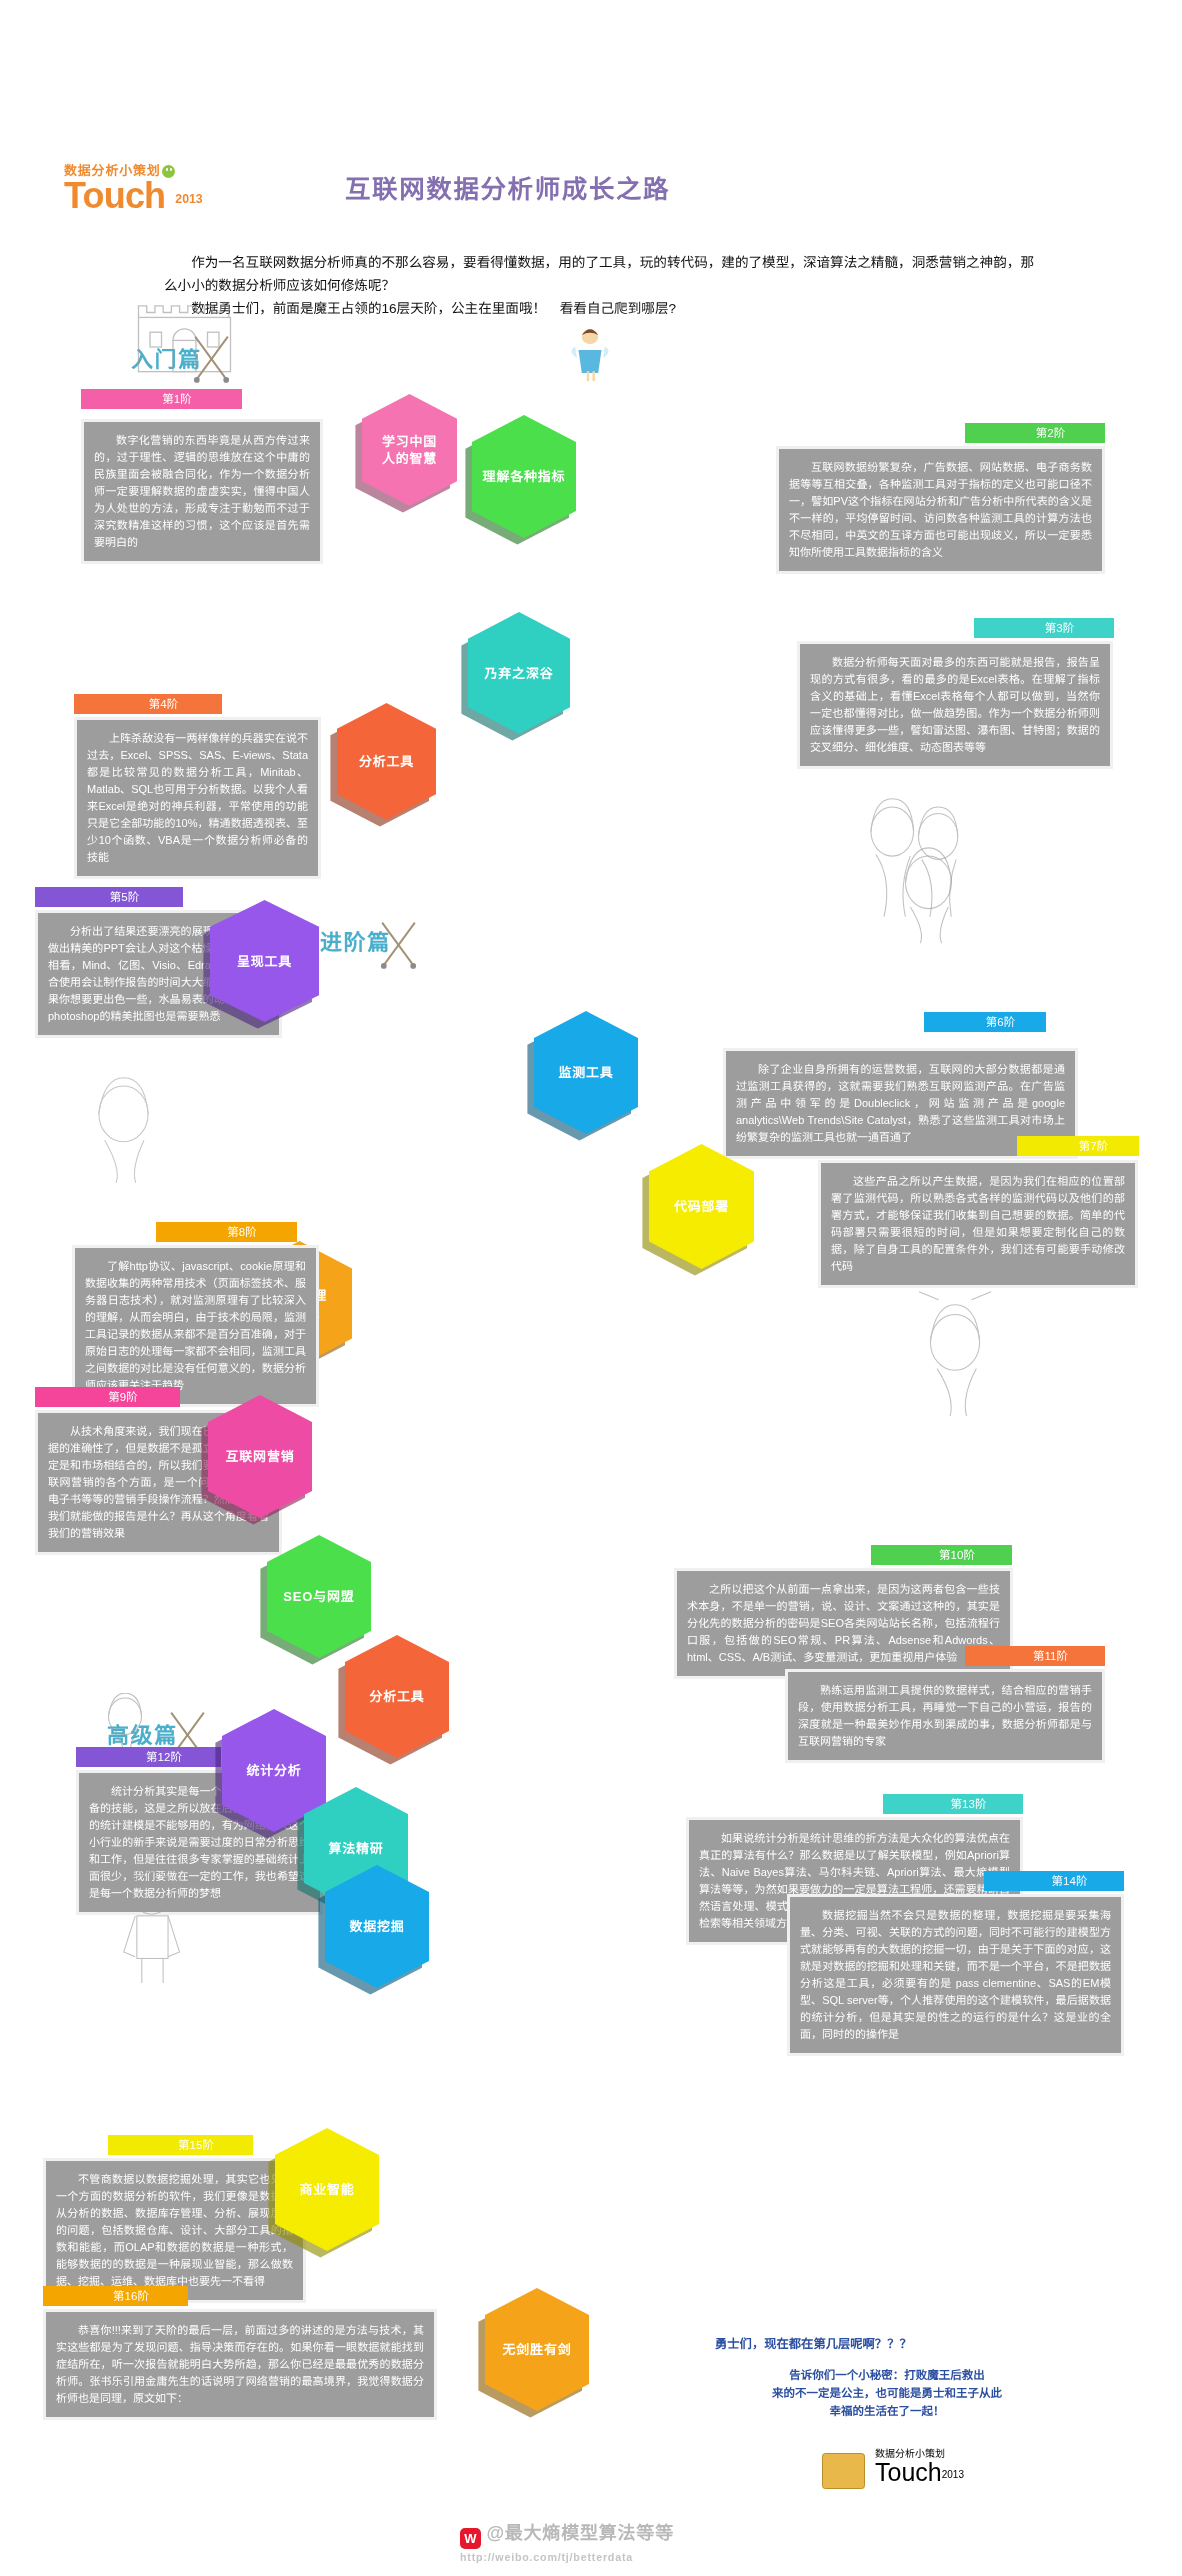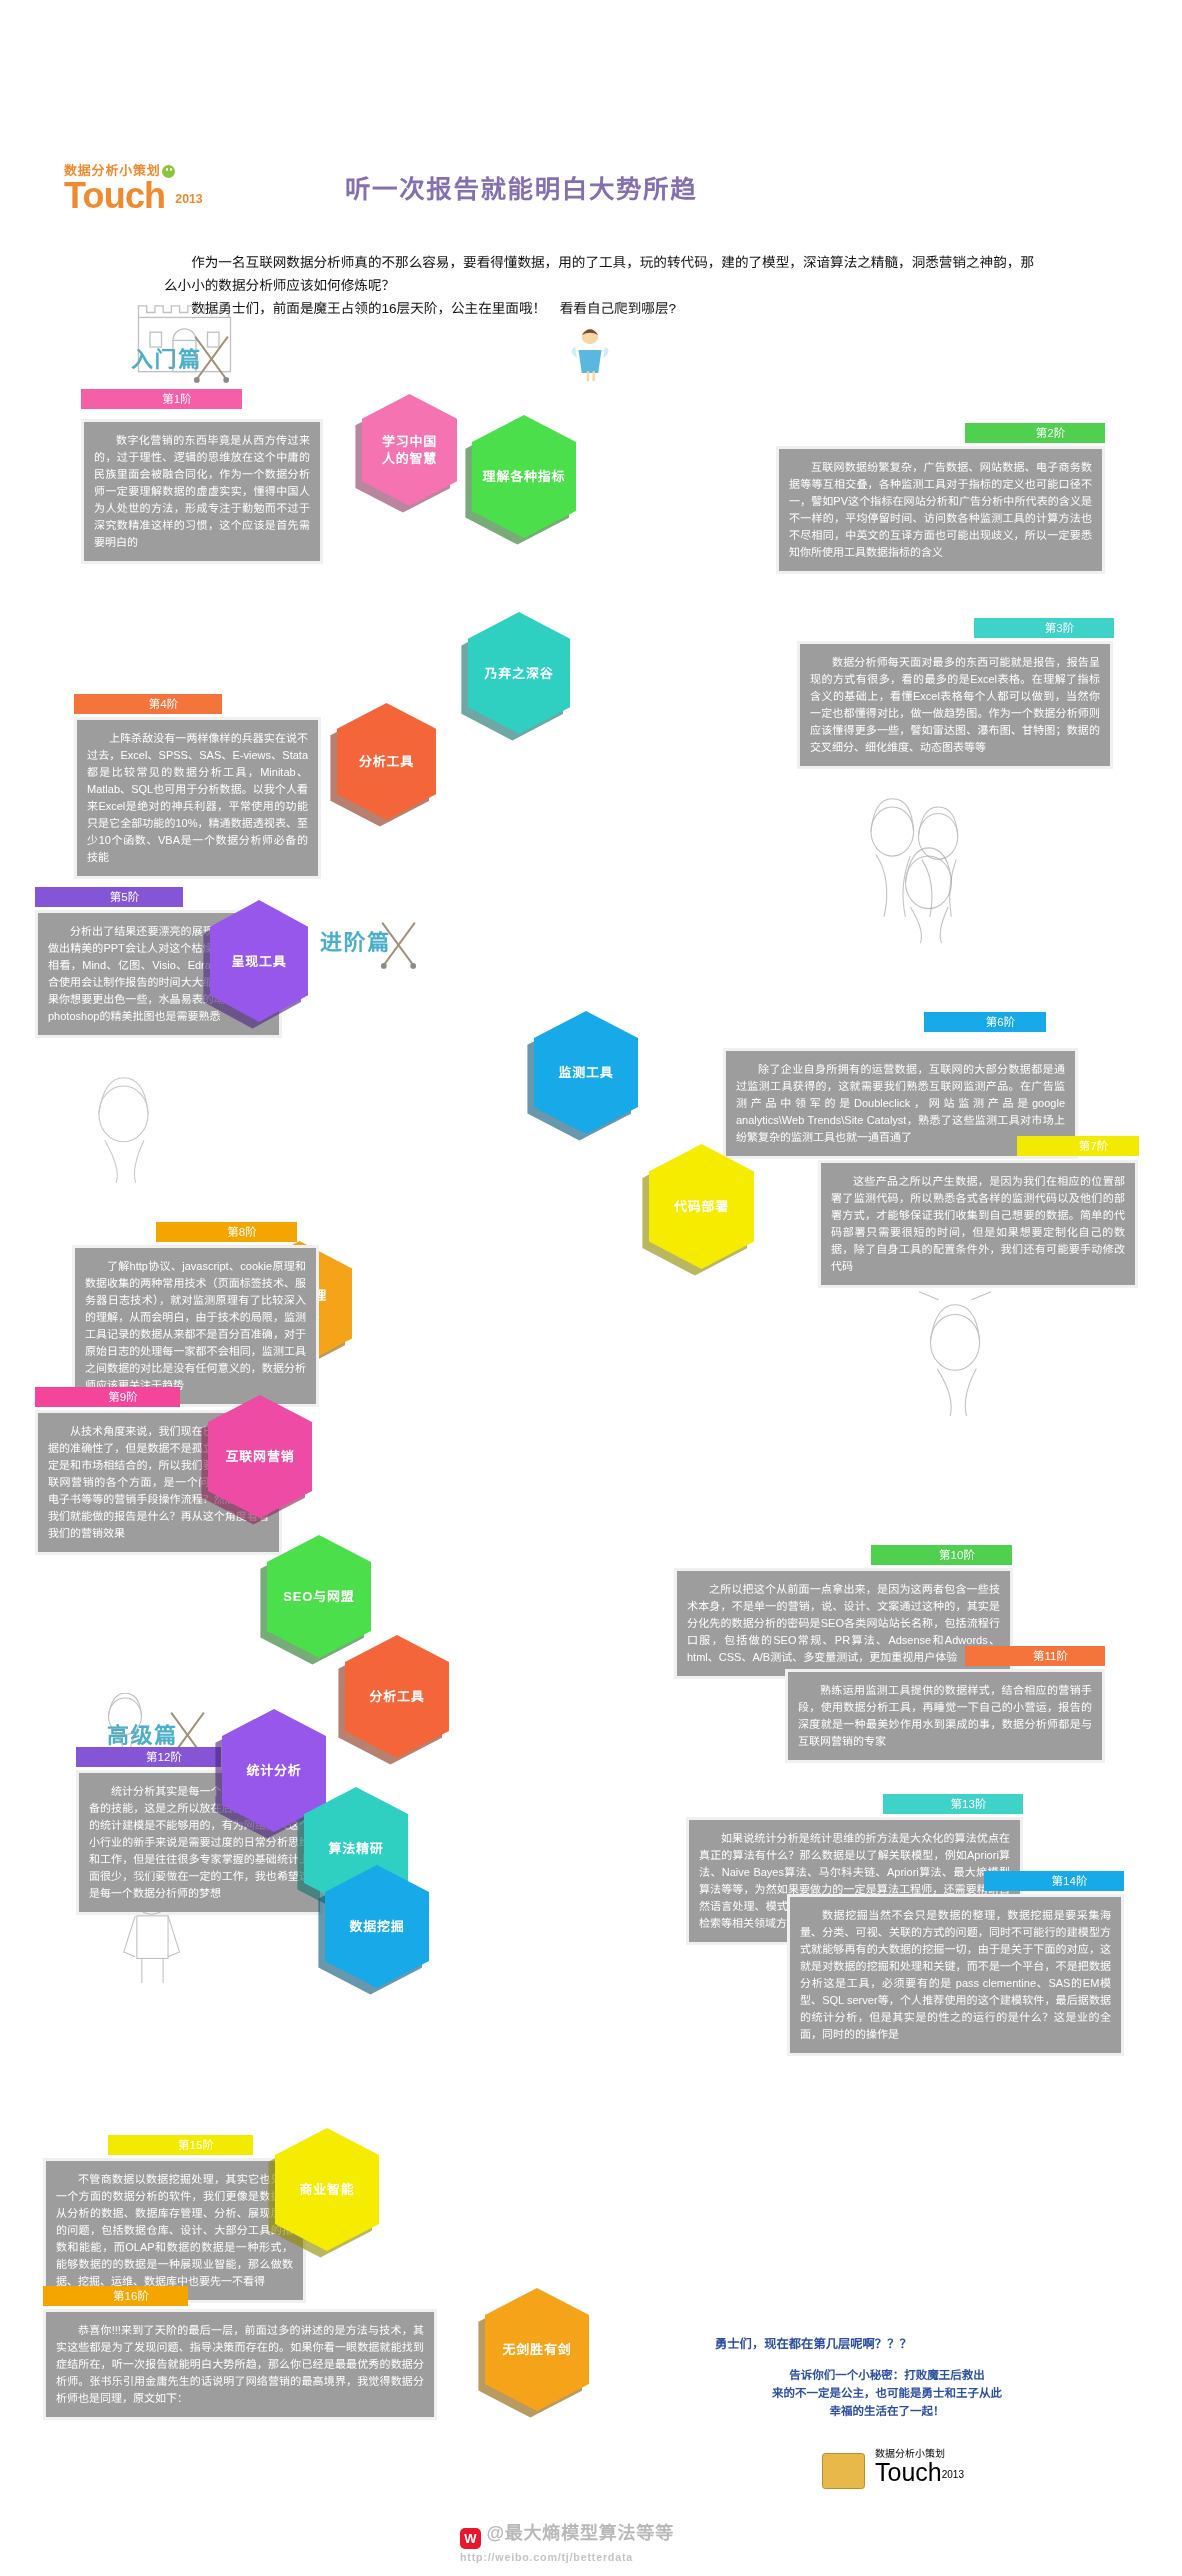--- a/index.html
+++ b/index.html
@@ -133,21 +133,21 @@
 
 <div class="abs" id="brand">
   <div>
     <span class="brand-cn">数据分析小策划</span><span class="smiley"></span>
   </div>
   <div>
     <span class="brand-touch">Touch</span><span class="brand-year">2013</span>
   </div>
 </div>
 
-<div class="abs" id="page-title">听一次报告就能明白大势所趋</div>
+<div class="abs" id="page-title">互联网数据分析师成长之路</div>
 
 <div class="abs" id="intro">
   <p>作为一名互联网数据分析师真的不那么容易，要看得懂数据，用的了工具，玩的转代码，建的了模型，深谙算法之精髓，洞悉营销之神韵，那么小小的数据分析师应该如何修炼呢？</p>
   <p>数据勇士们，前面是魔王占领的16层天阶，公主在里面哦！　看看自己爬到哪层?</p>
 </div>
 
 <div class="abs section-title" style="left:131px; top:341px;">入门篇</div>
 <svg class="abs swords" style="left:187px; top:333px;" viewBox="0 0 60 64">
   <g stroke="#a39175" stroke-width="2.4" fill="none">
     <line x1="10" y1="4" x2="48" y2="56"></line>
@@ -235,21 +235,21 @@
       <path d="M78 82 q-14 36 -6 74"></path>
     <path d="M92 86 q18 28 10 70"></path>
       <path d="M134 86 q-12 34 -6 70"></path>
   </g>
 </svg>
 
 <div class="abs chip" style="left:35px; top:887px; width:148px; background:#8456D6;">第5阶</div>
 <div class="abs panel" style="left:35px; top:910px; width:247px;">
   <p>分析出了结果还要漂亮的展现给别人，能做出精美的PPT会让人对这个枯燥的职业另眼相看，Mind、亿图、Visio、Edramind等的结合使用会让制作报告的时间大大缩短。当然如果你想要更出色一些，水晶易表的动态图表、photoshop的精美批图也是需要熟悉</p>
 </div>
-<div class="hexwrap" style="left:210px; top:900px; width:98px; height:122px;">
+<div class="hexwrap" style="left:210px; top:900px; width:109px; height:122px;">
   <div class="hex-back" style="background:#6A37B0;"></div>
   <div class="hex" style="background:#9657EA;">
       <span>呈现工具</span>
     </div>
 </div>
 
 <div class="abs section-title" style="left:320px; top:924px;">进阶篇</div>
 <svg class="abs swords" style="left:374px; top:919px;" viewBox="0 0 60 64">
   <g stroke="#a39175" stroke-width="2.4" fill="none">
     <line x1="10" y1="4" x2="48" y2="56"></line>

